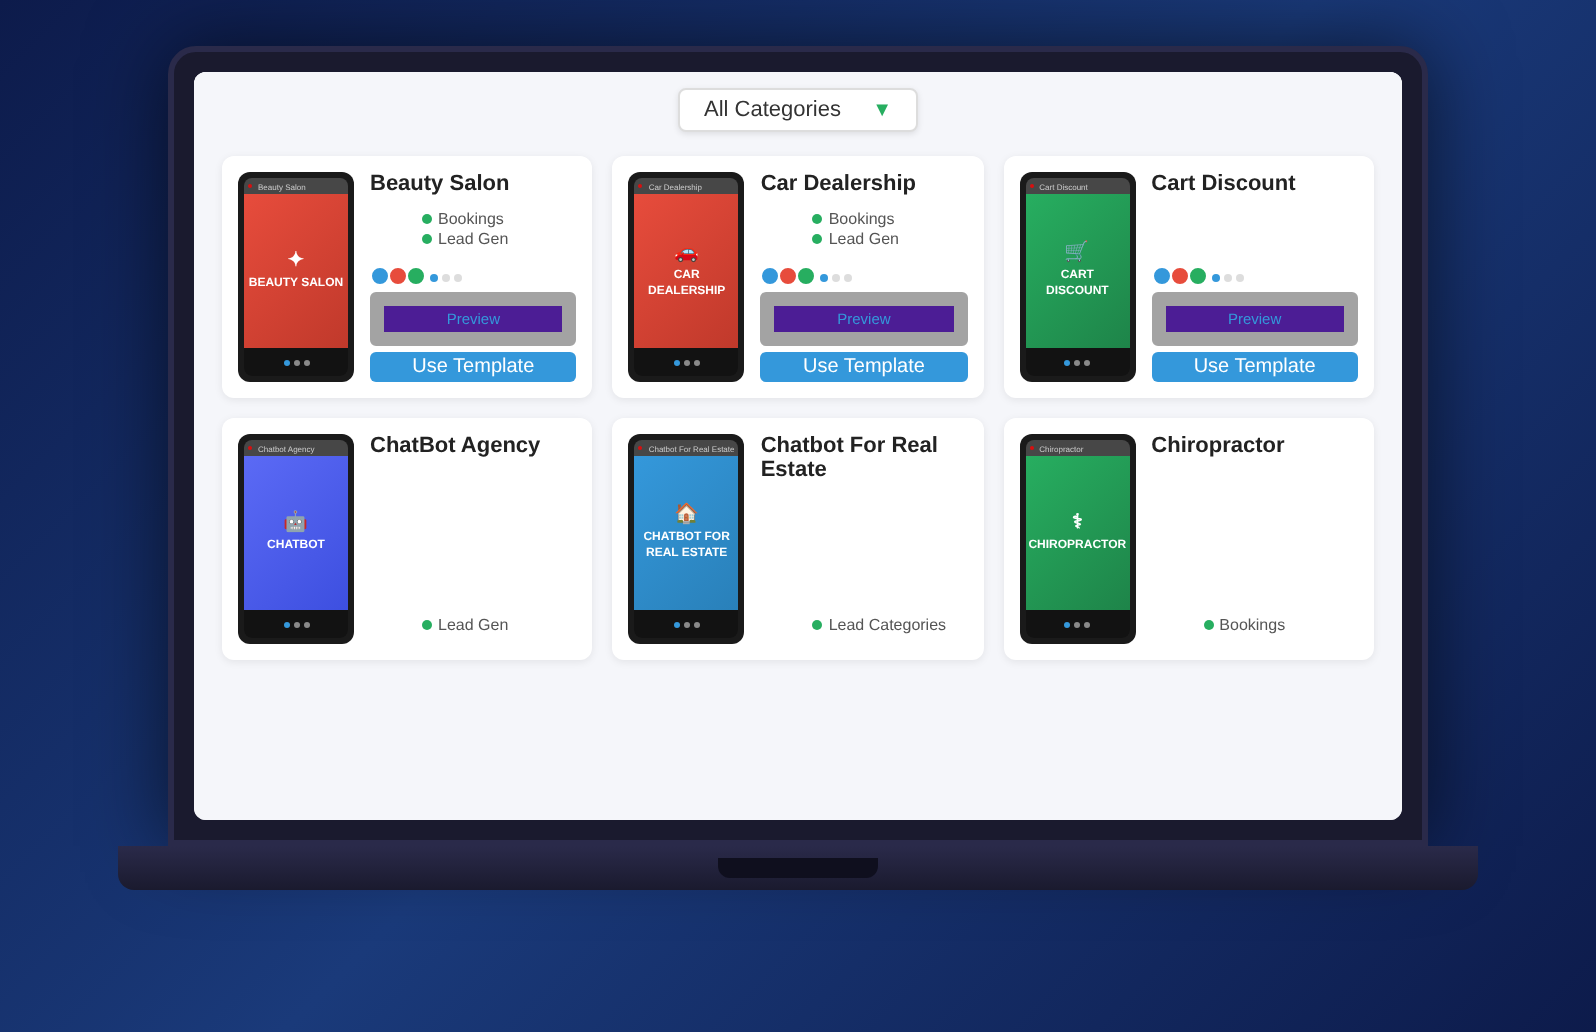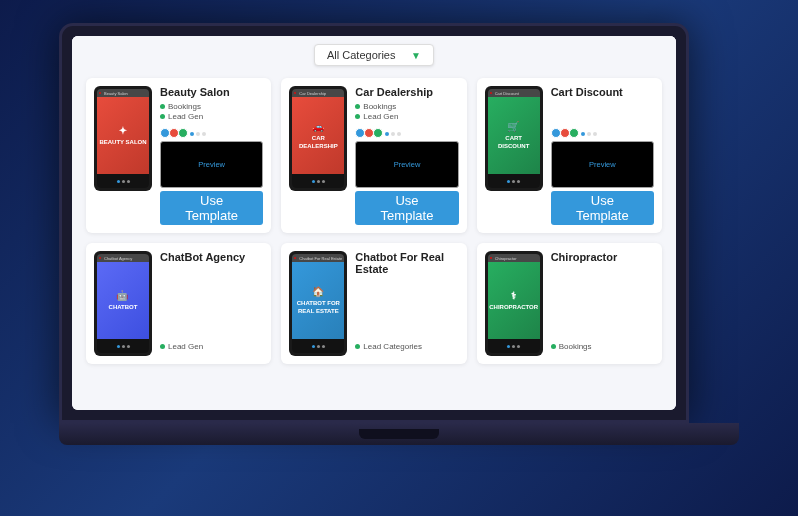--- a/index.html
+++ b/index.html
@@ -13,21 +13,21 @@
       font-family: Arial, sans-serif;
       overflow: hidden;
     }
 
     .laptop-wrapper {
       position: relative;
       width: 680px;
       height: 470px;
       display: flex;
       flex-direction: column;
-      align-items: flex-start;
+      align-items: center;
     }
 
     .laptop-screen-outer {
       width: 630px;
       height: 400px;
       background: #1a1a2e;
       border-radius: 14px 14px 0 0;
       padding: 10px;
       border: 3px solid #2a2a4a;
       box-shadow: 0 0 40px rgba(0,0,0,0.6);
@@ -216,54 +216,55 @@
       margin-bottom: 4px;
     }
 
     .feature-list li {
       font-size: 8px;
       color: #555;
       display: flex;
       align-items: center;
       gap: 3px;
       margin-bottom: 1px;
+      margin-left: 26px;
     }
 
     .feature-dot {
       width: 5px;
       height: 5px;
       background: #27ae60;
       border-radius: 50%;
       flex-shrink: 0;
     }
 
     .btn-row {
       display: flex;
       flex-direction: column;
       gap: 3px;
     }
 
     .btn-preview {
-      background: #000000;
-      border: 1px solid #a3a3a3;
+      background: #4c1d95;
+      border: 7px solid #a3a3a3;
       color: #3498db;
       border-radius: 3px;
-      padding: 18px 4px;
+      padding: 2px 4px;
       font-size: 7.5px;
       text-align: center;
       cursor: pointer;
     }
 
     .btn-use {
       background: #3498db;
       color: white;
       border: none;
       border-radius: 3px;
       padding: 2px 16px;
-      font-size: 13px;
+      font-size: 10px;
       text-align: center;
       cursor: pointer;
     }
 
     .avatar-row {
       display: flex;
       gap: 2px;
       margin-top: 2px;
     }
 

